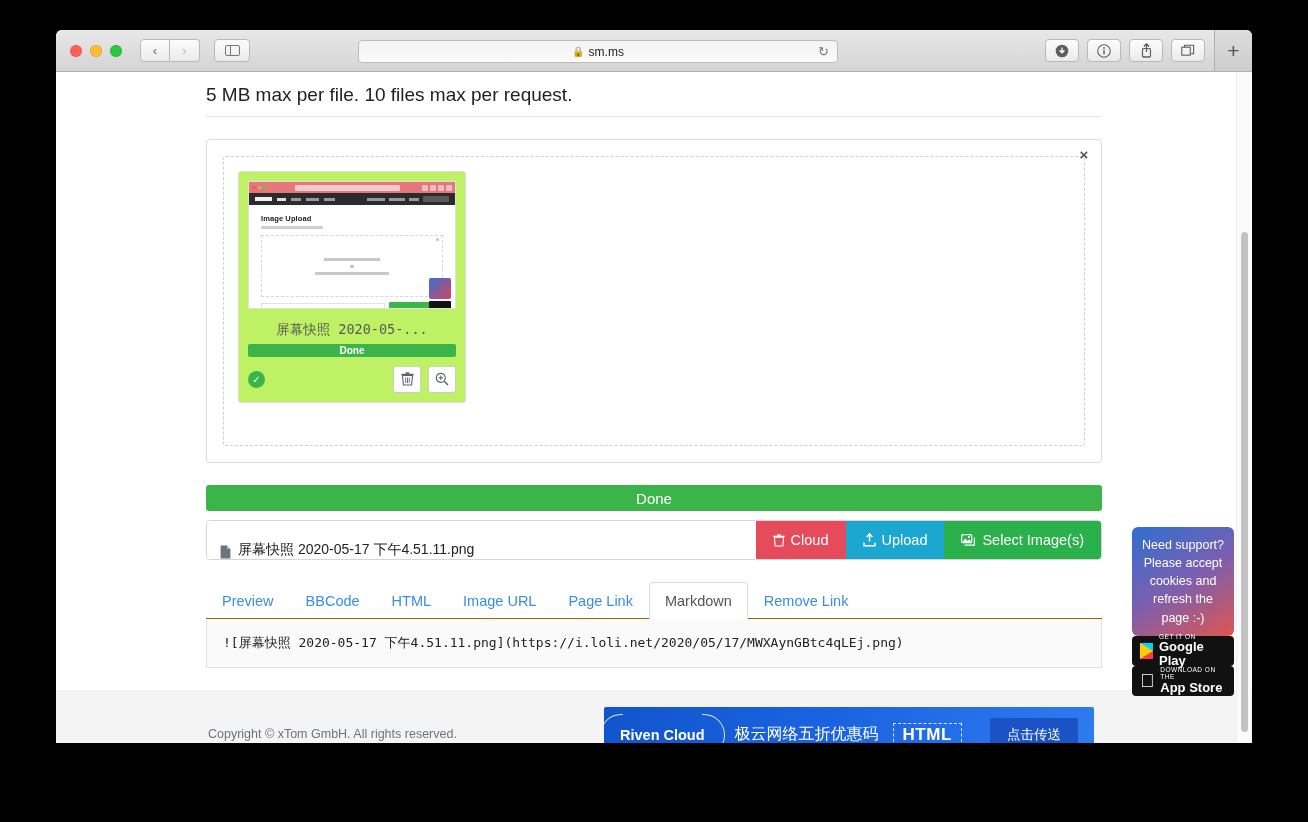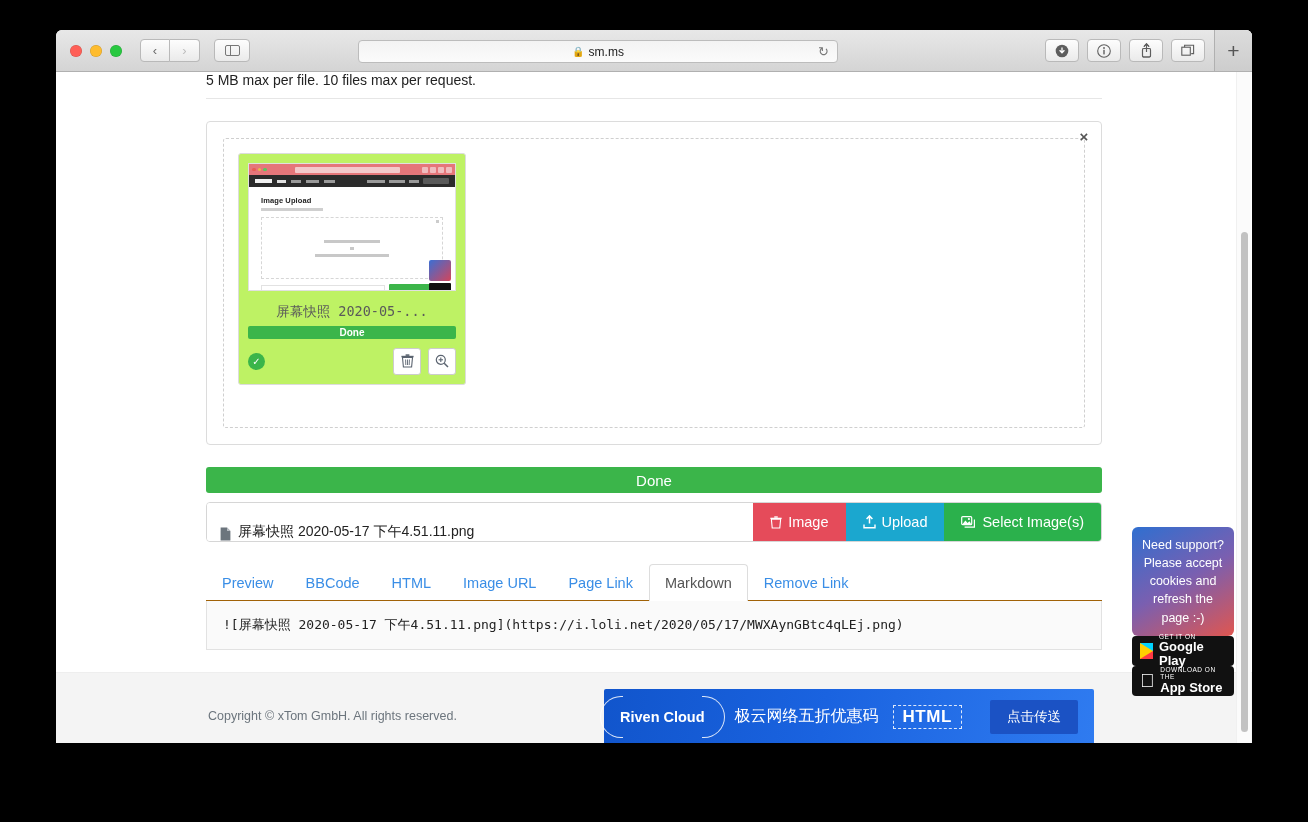--- a/index.html
+++ b/index.html
@@ -72,21 +72,21 @@
     position: relative;
     height: 671px;
     background: #fff;
     overflow: hidden;
   }
   .page { position: absolute; left: 0; top: 0; width: 1196px; }
 
   .container { width: 896px; margin: 0 auto; }
 
   .maxnote {
-    font-size: 14px; color: #222; padding-bottom: 10px;
+    font-size: 19px; color: #222; padding-top: 12px; padding-bottom: 10px;
   }
   .hr { height: 1px; background: #e6e6e6; margin-bottom: 22px; }
 
   
   .upload-card {
     position: relative;
     border: 1px solid #dcdcdc; border-radius: 4px;
     background: #fff;
     padding: 16px;
     margin-bottom: 22px;
@@ -459,21 +459,21 @@
               <path d="M7 0.6 V4 H10.4" fill="#b9bec4"></path>
             </svg>
             <span>屏幕快照 2020-05-17 下午4.51.11.png</span>
           </div>
           <div class="ig-btn ig-clear">
             <svg width="12" height="13" viewBox="0 0 13 14">
               <path d="M1.5 3.5 H11.5 L10.6 13 H2.4 Z" fill="none" stroke="#fff" stroke-width="1.2"></path>
               <rect x="0.4" y="1.8" width="12.2" height="1.4" fill="#fff"></rect>
               <rect x="4.6" y="0.3" width="3.8" height="1.5" fill="#fff"></rect>
             </svg>
-            <span>Image</span>
+            <span>Cloud</span>
           </div>
           <div class="ig-btn ig-upload">
             <svg width="13" height="14" viewBox="0 0 13 14">
               <path d="M6.5 1 V8.5 M3.6 4 L6.5 0.9 L9.4 4" stroke="#fff" stroke-width="1.5" fill="none"></path>
               <path d="M1 9.5 V12.8 H12 V9.5" stroke="#fff" stroke-width="1.4" fill="none"></path>
             </svg>
             <span>Upload</span>
           </div>
           <div class="ig-btn ig-select">
             <svg width="15" height="13" viewBox="0 0 15 13">

